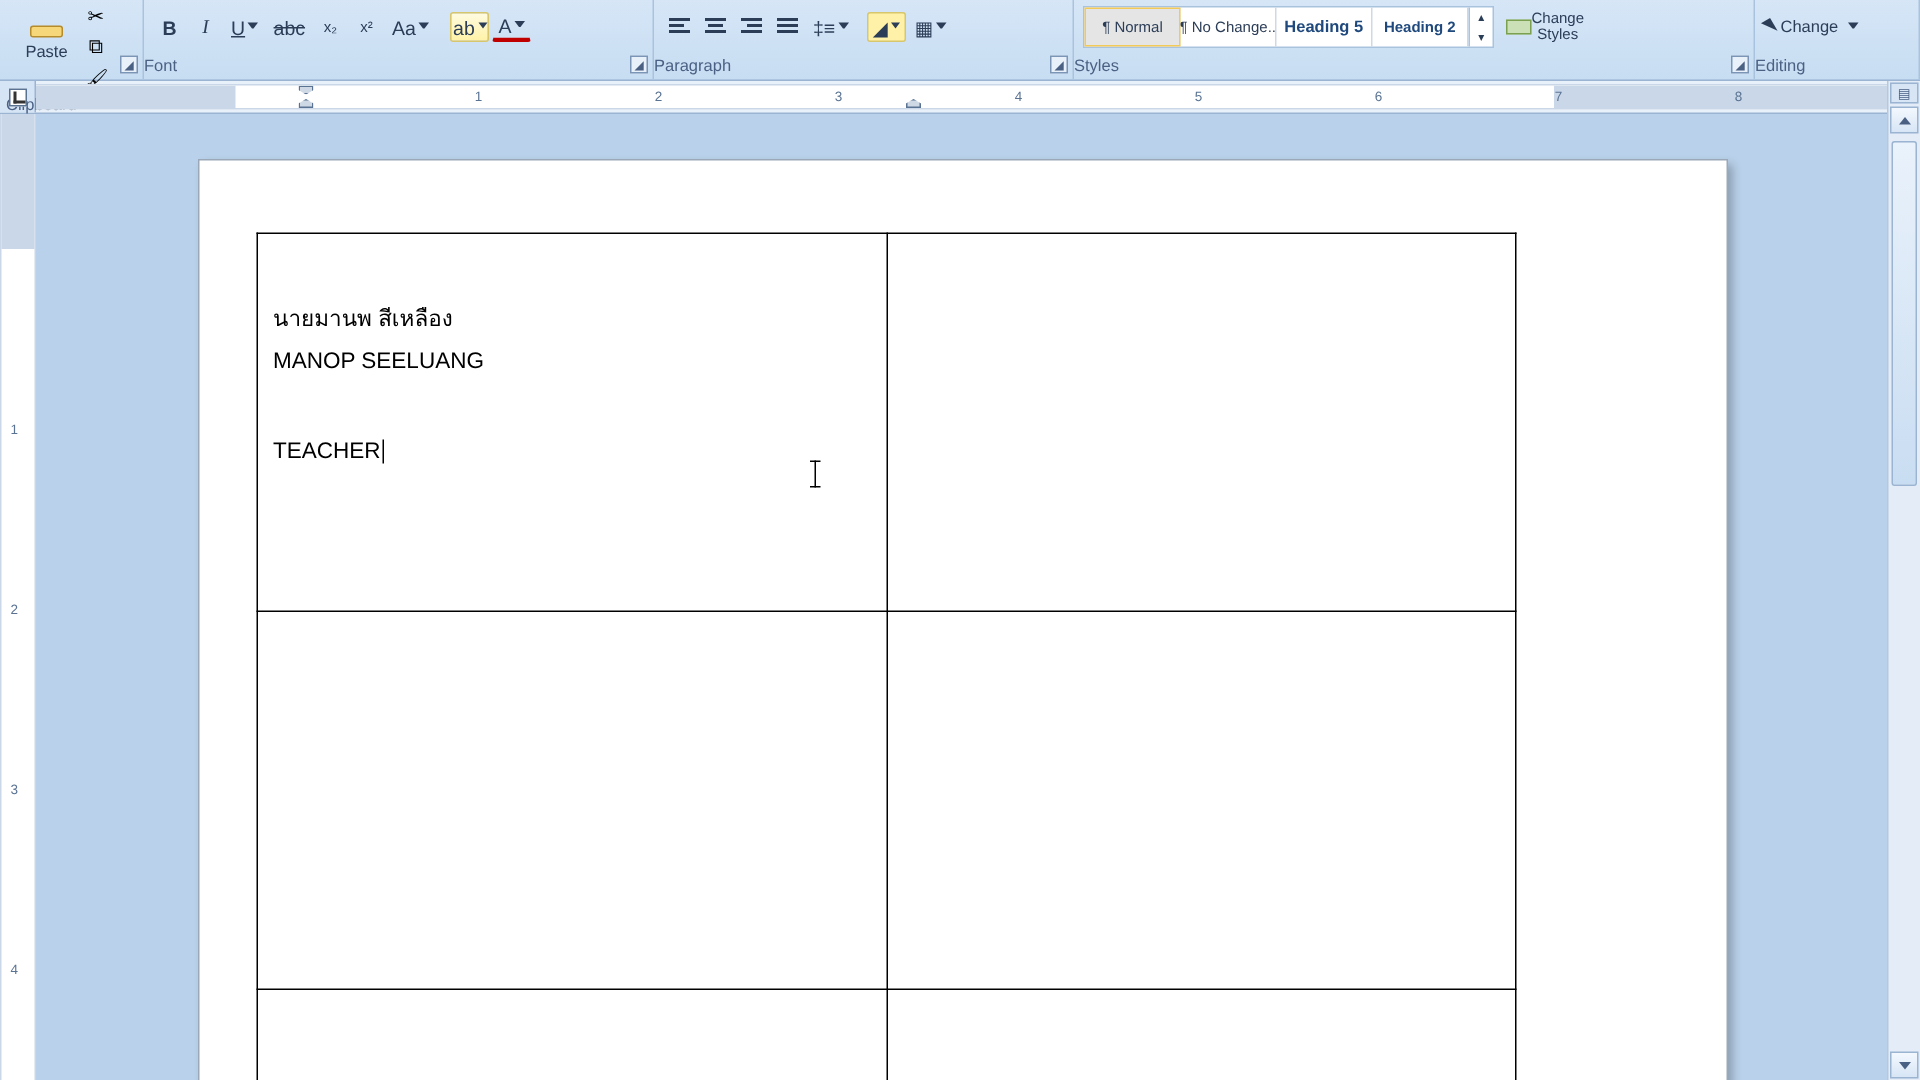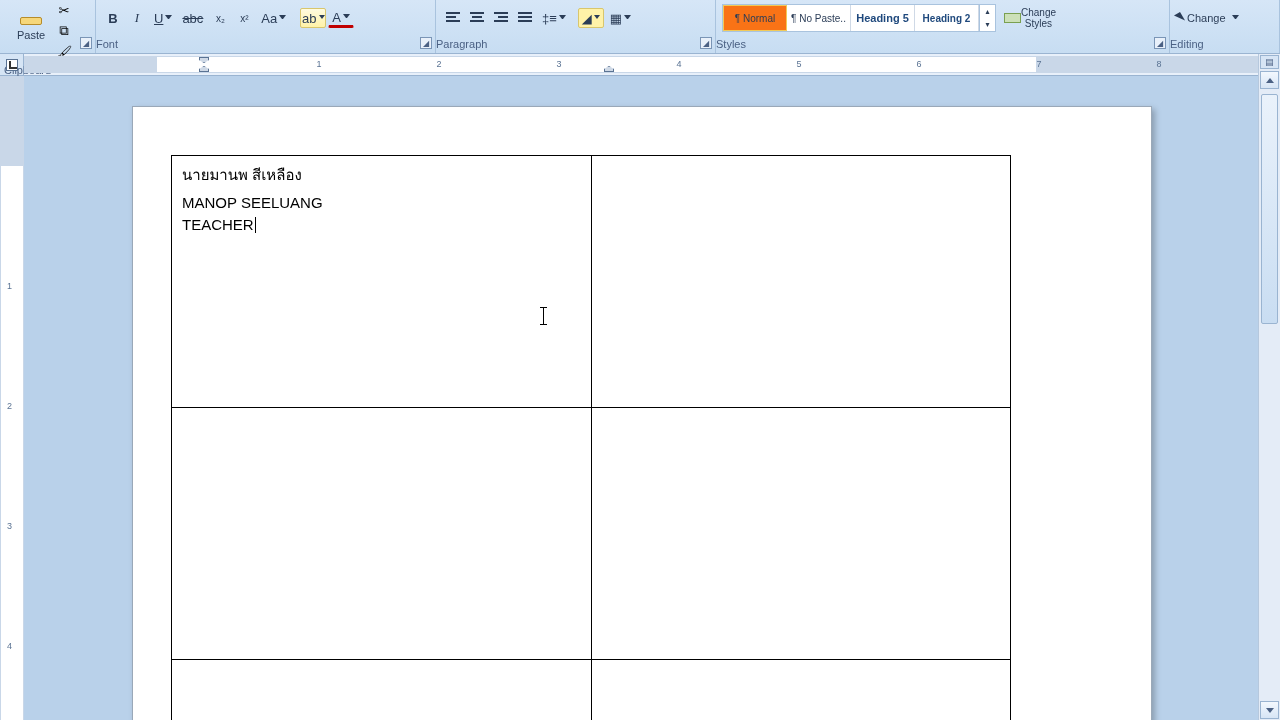--- a/index.html
+++ b/index.html
@@ -162,21 +162,21 @@
     align-items: center;
     justify-content: center;
     font-size: 10px;
     color: #2b3d57;
     padding: 0 2px;
     white-space: nowrap;
     overflow: hidden;
   }
   .style-item.sel {
     border: 1px solid #f2ca58;
-    background: #f97316;
+    background: #e5e5e5;
   }
   .style-heading1 { color: #1f497d; font-weight: bold; font-size: 11px;}
   .style-heading2 { color: #1f497d; font-weight: bold; }
   .style-more {
     width: 16px;
     display: flex;
     flex-direction: column;
     border-left: 1px solid #a9c3de;
   }
   .style-more div { flex:1; display:flex; align-items:center; justify-content:center; font-size:8px; color:#2b3d57; }
@@ -287,20 +287,21 @@
     width: 420px;
     height: 252px;
     vertical-align: top;
     padding: 8px 10px;
   }
   .cell-text {
     font-family: Tahoma, "Angsana New", sans-serif;
     font-size: 15px;
     color: #000;
     line-height: 22px;
+    margin-top: 38px;
   }
   .thai { font-family: Tahoma, sans-serif; }
   .cursor {
     display: inline-block;
     width: 1px; height: 16px;
     background: #000;
     vertical-align: text-bottom;
     margin-left: 1px;
     animation: blink 1s step-start infinite;
   }
@@ -438,21 +439,21 @@
         </button>
     </div>
     <div class="group-label">Paragraph</div>
     <div class="group-launcher">◢</div>
   </div>
 
   <div class="ribbon-group styles">
     <div class="group-body">
       <div class="style-gallery">
         <div class="style-item sel">¶ Normal</div>
-        <div class="style-item">¶ No Paste..</div>
+        <div class="style-item">¶ No Change..</div>
         <div class="style-item style-heading1">Heading 5</div>
         <div class="style-item style-heading2">Heading 2</div>
         <div class="style-more">
           <div>▴</div>
           <div>▾</div>
         </div>
       </div>
       <div class="change-styles">
         <div class="cs-icon"></div>
         <div style="white-space:pre-line">Change

